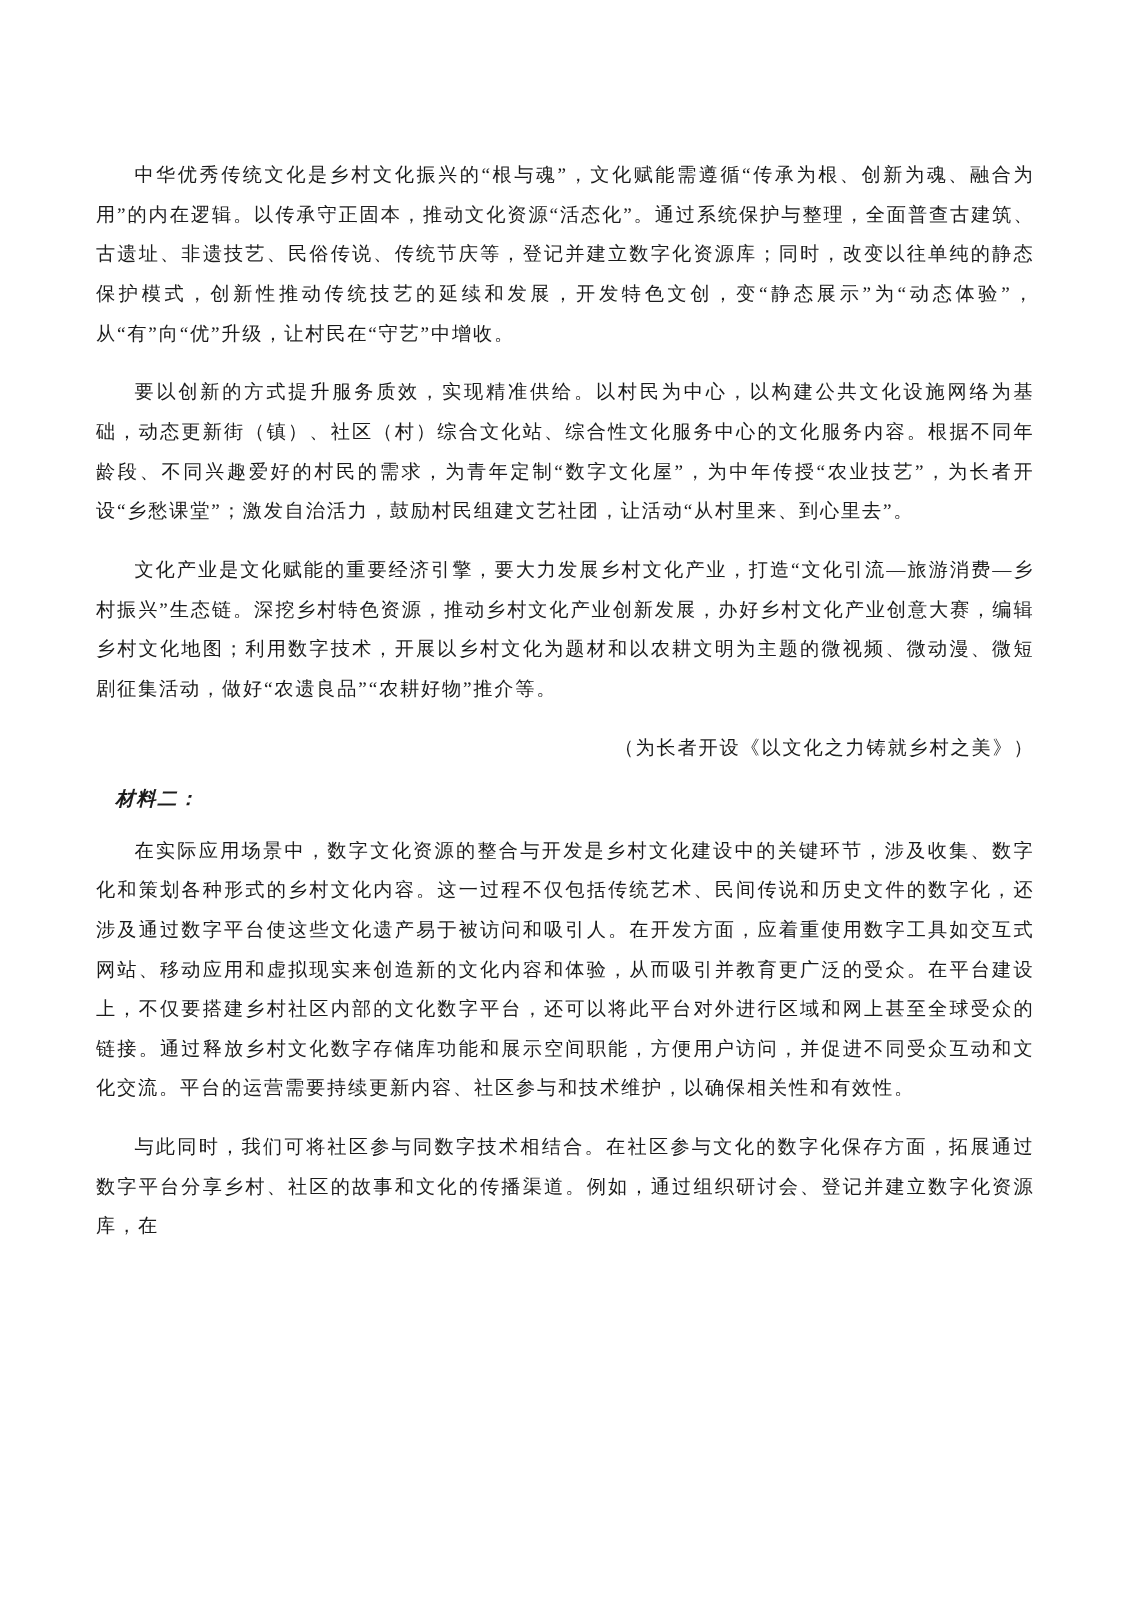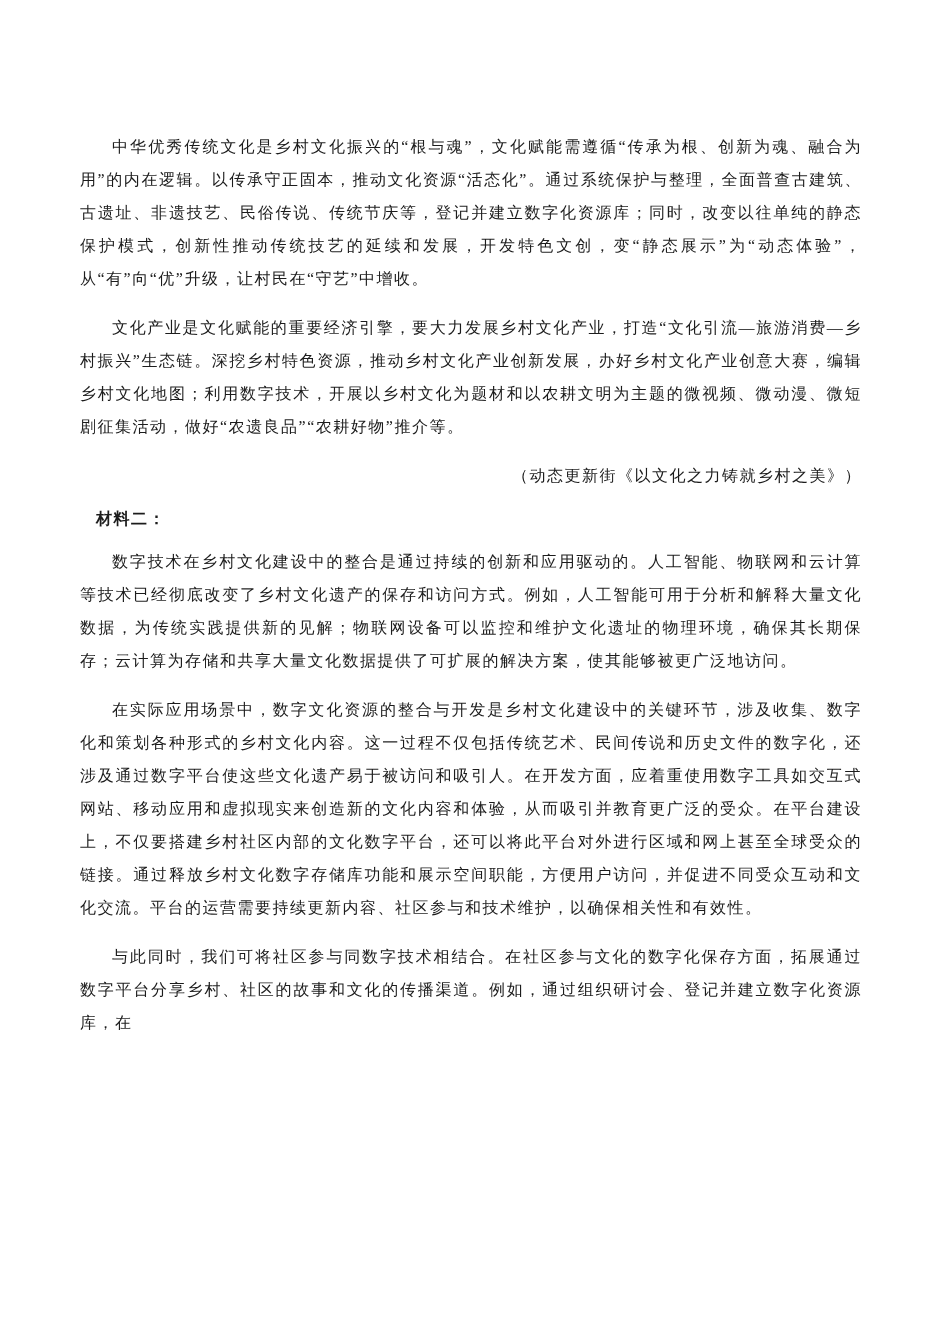--- a/index.html
+++ b/index.html
@@ -30,26 +30,27 @@
     .para.attribution {
       text-align: right;
       text-indent: 0;
       margin-top: 4px;
       margin-bottom: 10px;
     }
     .para.heading {
       font-weight: bold;
       text-indent: 1em;
       margin-bottom: 10px;
+      font-style: italic;
     }
   </style>
 </head>
 <body>
 
 <div class="page">
   <p class="para">中华优秀传统文化是乡村文化振兴的“根与魂”，文化赋能需遵循“传承为根、创新为魂、融合为用”的内在逻辑。以传承守正固本，推动文化资源“活态化”。通过系统保护与整理，全面普查古建筑、古遗址、非遗技艺、民俗传说、传统节庆等，登记并建立数字化资源库；同时，改变以往单纯的静态保护模式，创新性推动传统技艺的延续和发展，开发特色文创，变“静态展示”为“动态体验”，从“有”向“优”升级，让村民在“守艺”中增收。</p>
+  <p class="para">要以创新的方式提升服务质效，实现精准供给。以村民为中心，以构建公共文化设施网络为基础，动态更新街（镇）、社区（村）综合文化站、综合性文化服务中心的文化服务内容。根据不同年龄段、不同兴趣爱好的村民的需求，为青年定制“数字文化屋”，为中年传授“农业技艺”，为长者开设“乡愁课堂”；激发自治活力，鼓励村民组建文艺社团，让活动“从村里来、到心里去”。</p>
   <p class="para">文化产业是文化赋能的重要经济引擎，要大力发展乡村文化产业，打造“文化引流—旅游消费—乡村振兴”生态链。深挖乡村特色资源，推动乡村文化产业创新发展，办好乡村文化产业创意大赛，编辑乡村文化地图；利用数字技术，开展以乡村文化为题材和以农耕文明为主题的微视频、微动漫、微短剧征集活动，做好“农遗良品”“农耕好物”推介等。</p>
-  <p class="para attribution">（动态更新街《以文化之力铸就乡村之美》）</p>
+  <p class="para attribution">（为长者开设《以文化之力铸就乡村之美》）</p>
   <p class="para heading">材料二：</p>
-  <p class="para">数字技术在乡村文化建设中的整合是通过持续的创新和应用驱动的。人工智能、物联网和云计算等技术已经彻底改变了乡村文化遗产的保存和访问方式。例如，人工智能可用于分析和解释大量文化数据，为传统实践提供新的见解；物联网设备可以监控和维护文化遗址的物理环境，确保其长期保存；云计算为存储和共享大量文化数据提供了可扩展的解决方案，使其能够被更广泛地访问。</p>
   <p class="para">在实际应用场景中，数字文化资源的整合与开发是乡村文化建设中的关键环节，涉及收集、数字化和策划各种形式的乡村文化内容。这一过程不仅包括传统艺术、民间传说和历史文件的数字化，还涉及通过数字平台使这些文化遗产易于被访问和吸引人。在开发方面，应着重使用数字工具如交互式网站、移动应用和虚拟现实来创造新的文化内容和体验，从而吸引并教育更广泛的受众。在平台建设上，不仅要搭建乡村社区内部的文化数字平台，还可以将此平台对外进行区域和网上甚至全球受众的链接。通过释放乡村文化数字存储库功能和展示空间职能，方便用户访问，并促进不同受众互动和文化交流。平台的运营需要持续更新内容、社区参与和技术维护，以确保相关性和有效性。</p>
   <p class="para">与此同时，我们可将社区参与同数字技术相结合。在社区参与文化的数字化保存方面，拓展通过数字平台分享乡村、社区的故事和文化的传播渠道。例如，通过组织研讨会、登记并建立数字化资源库，在</p>
 </div>
 
 </body></html>

